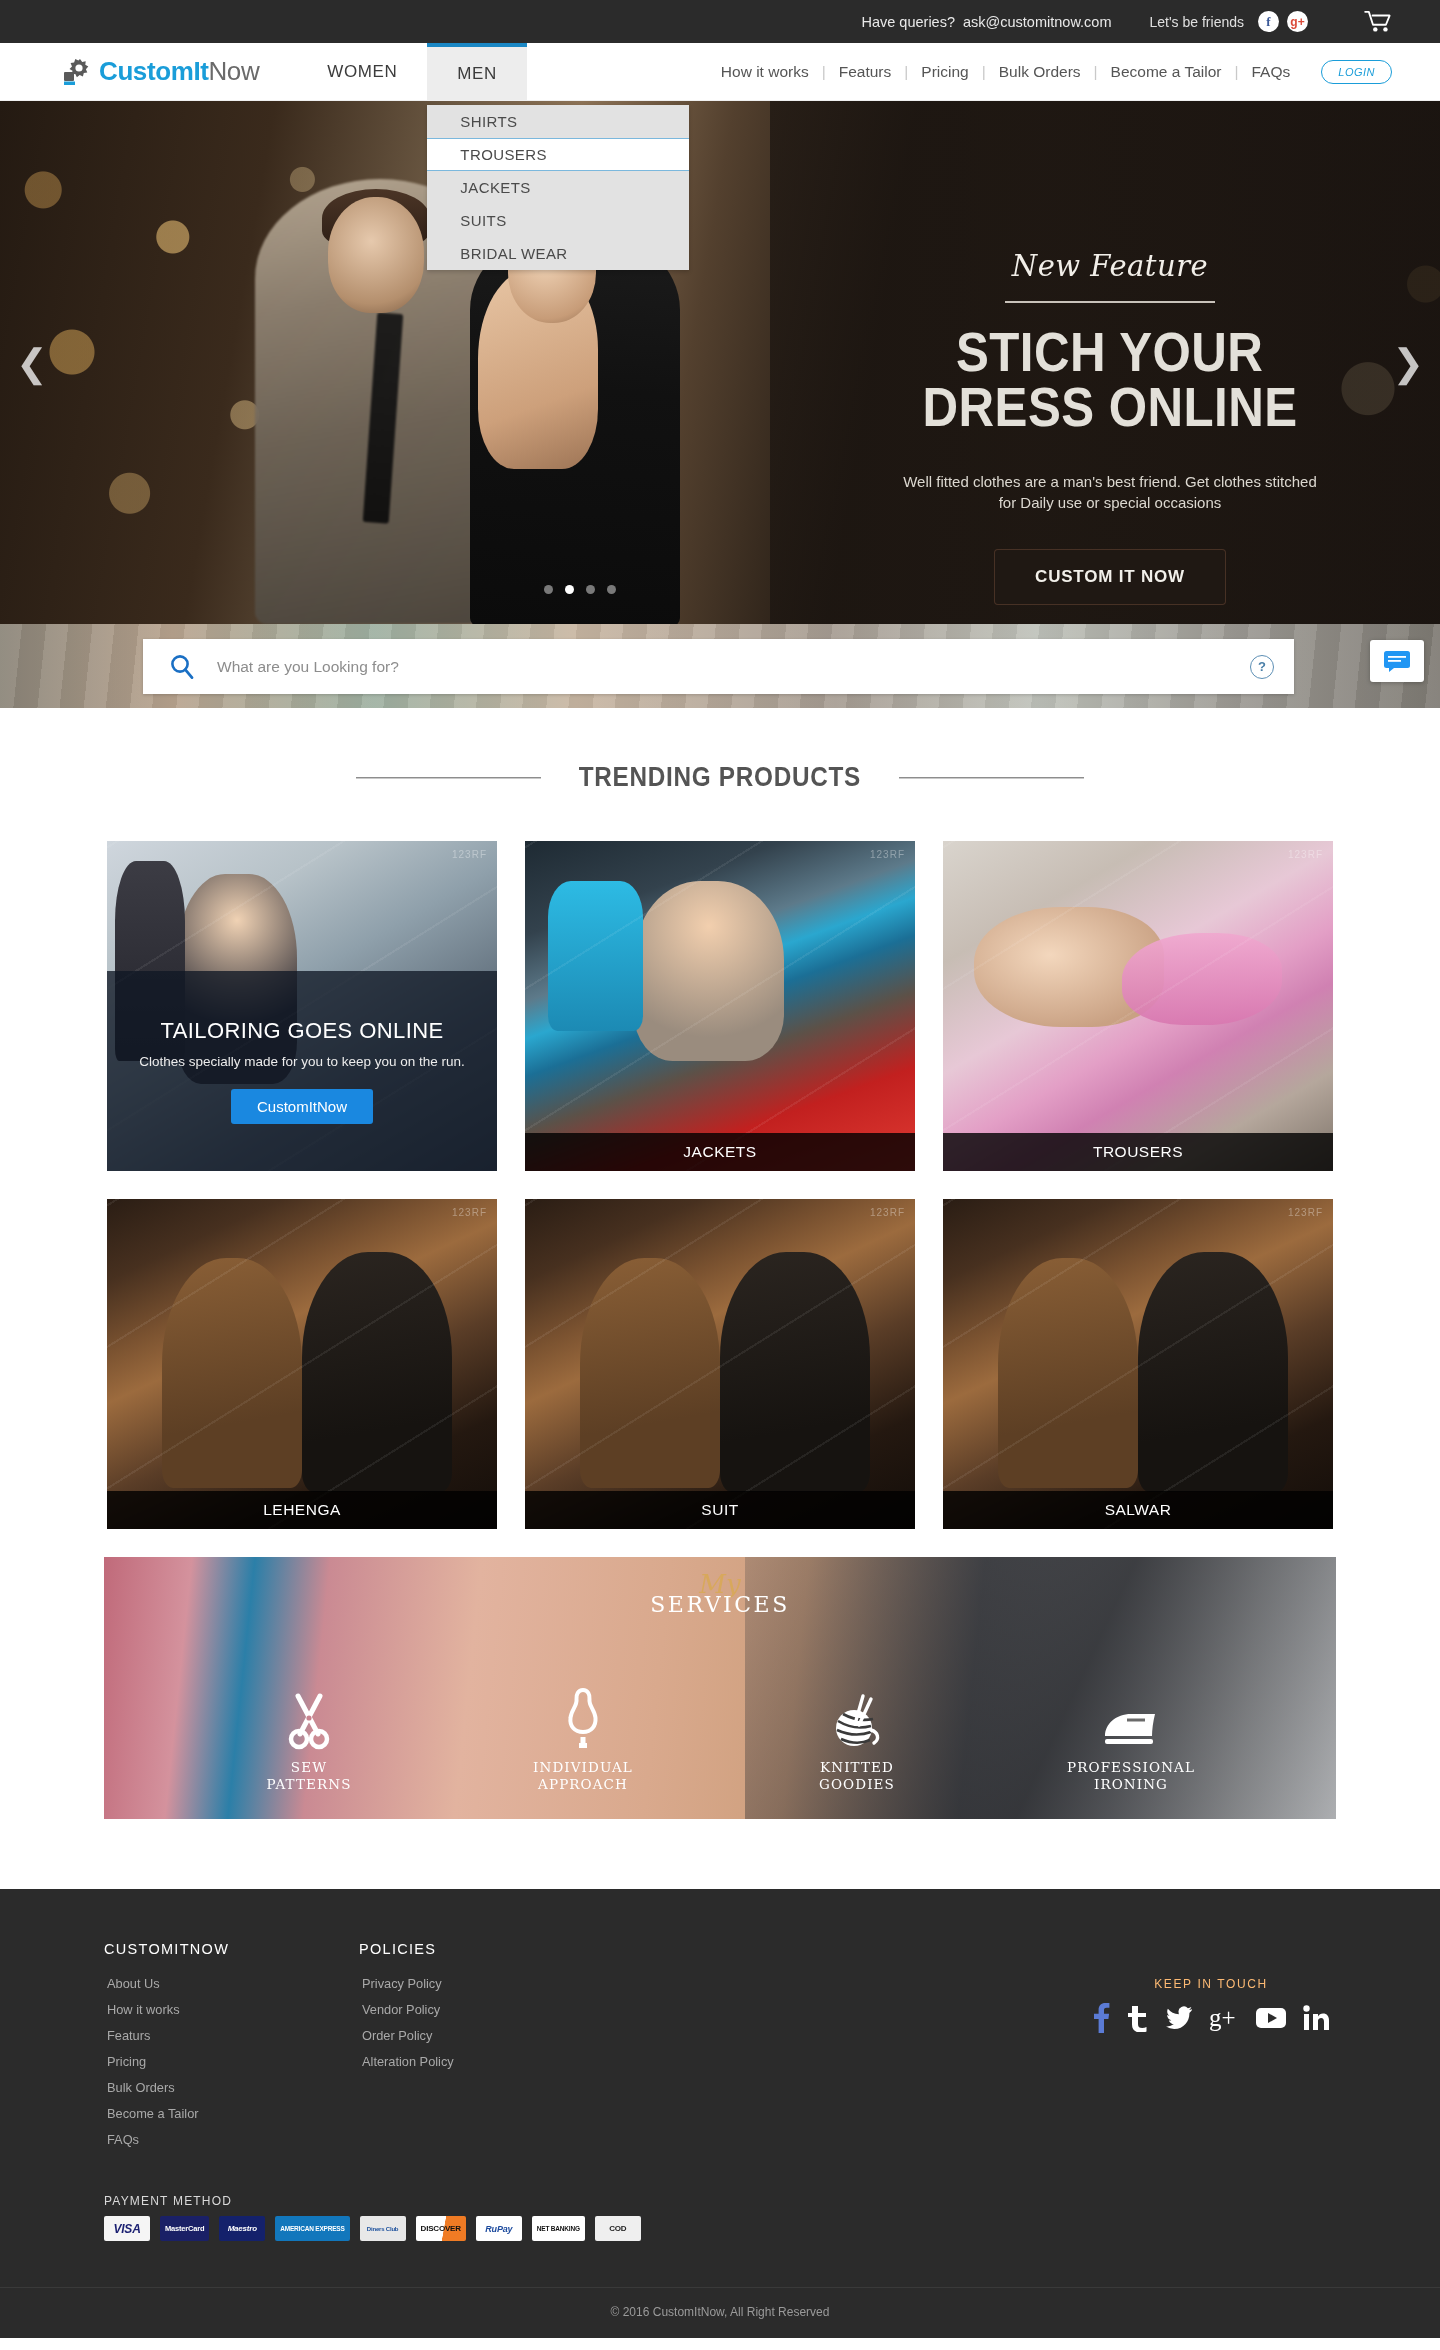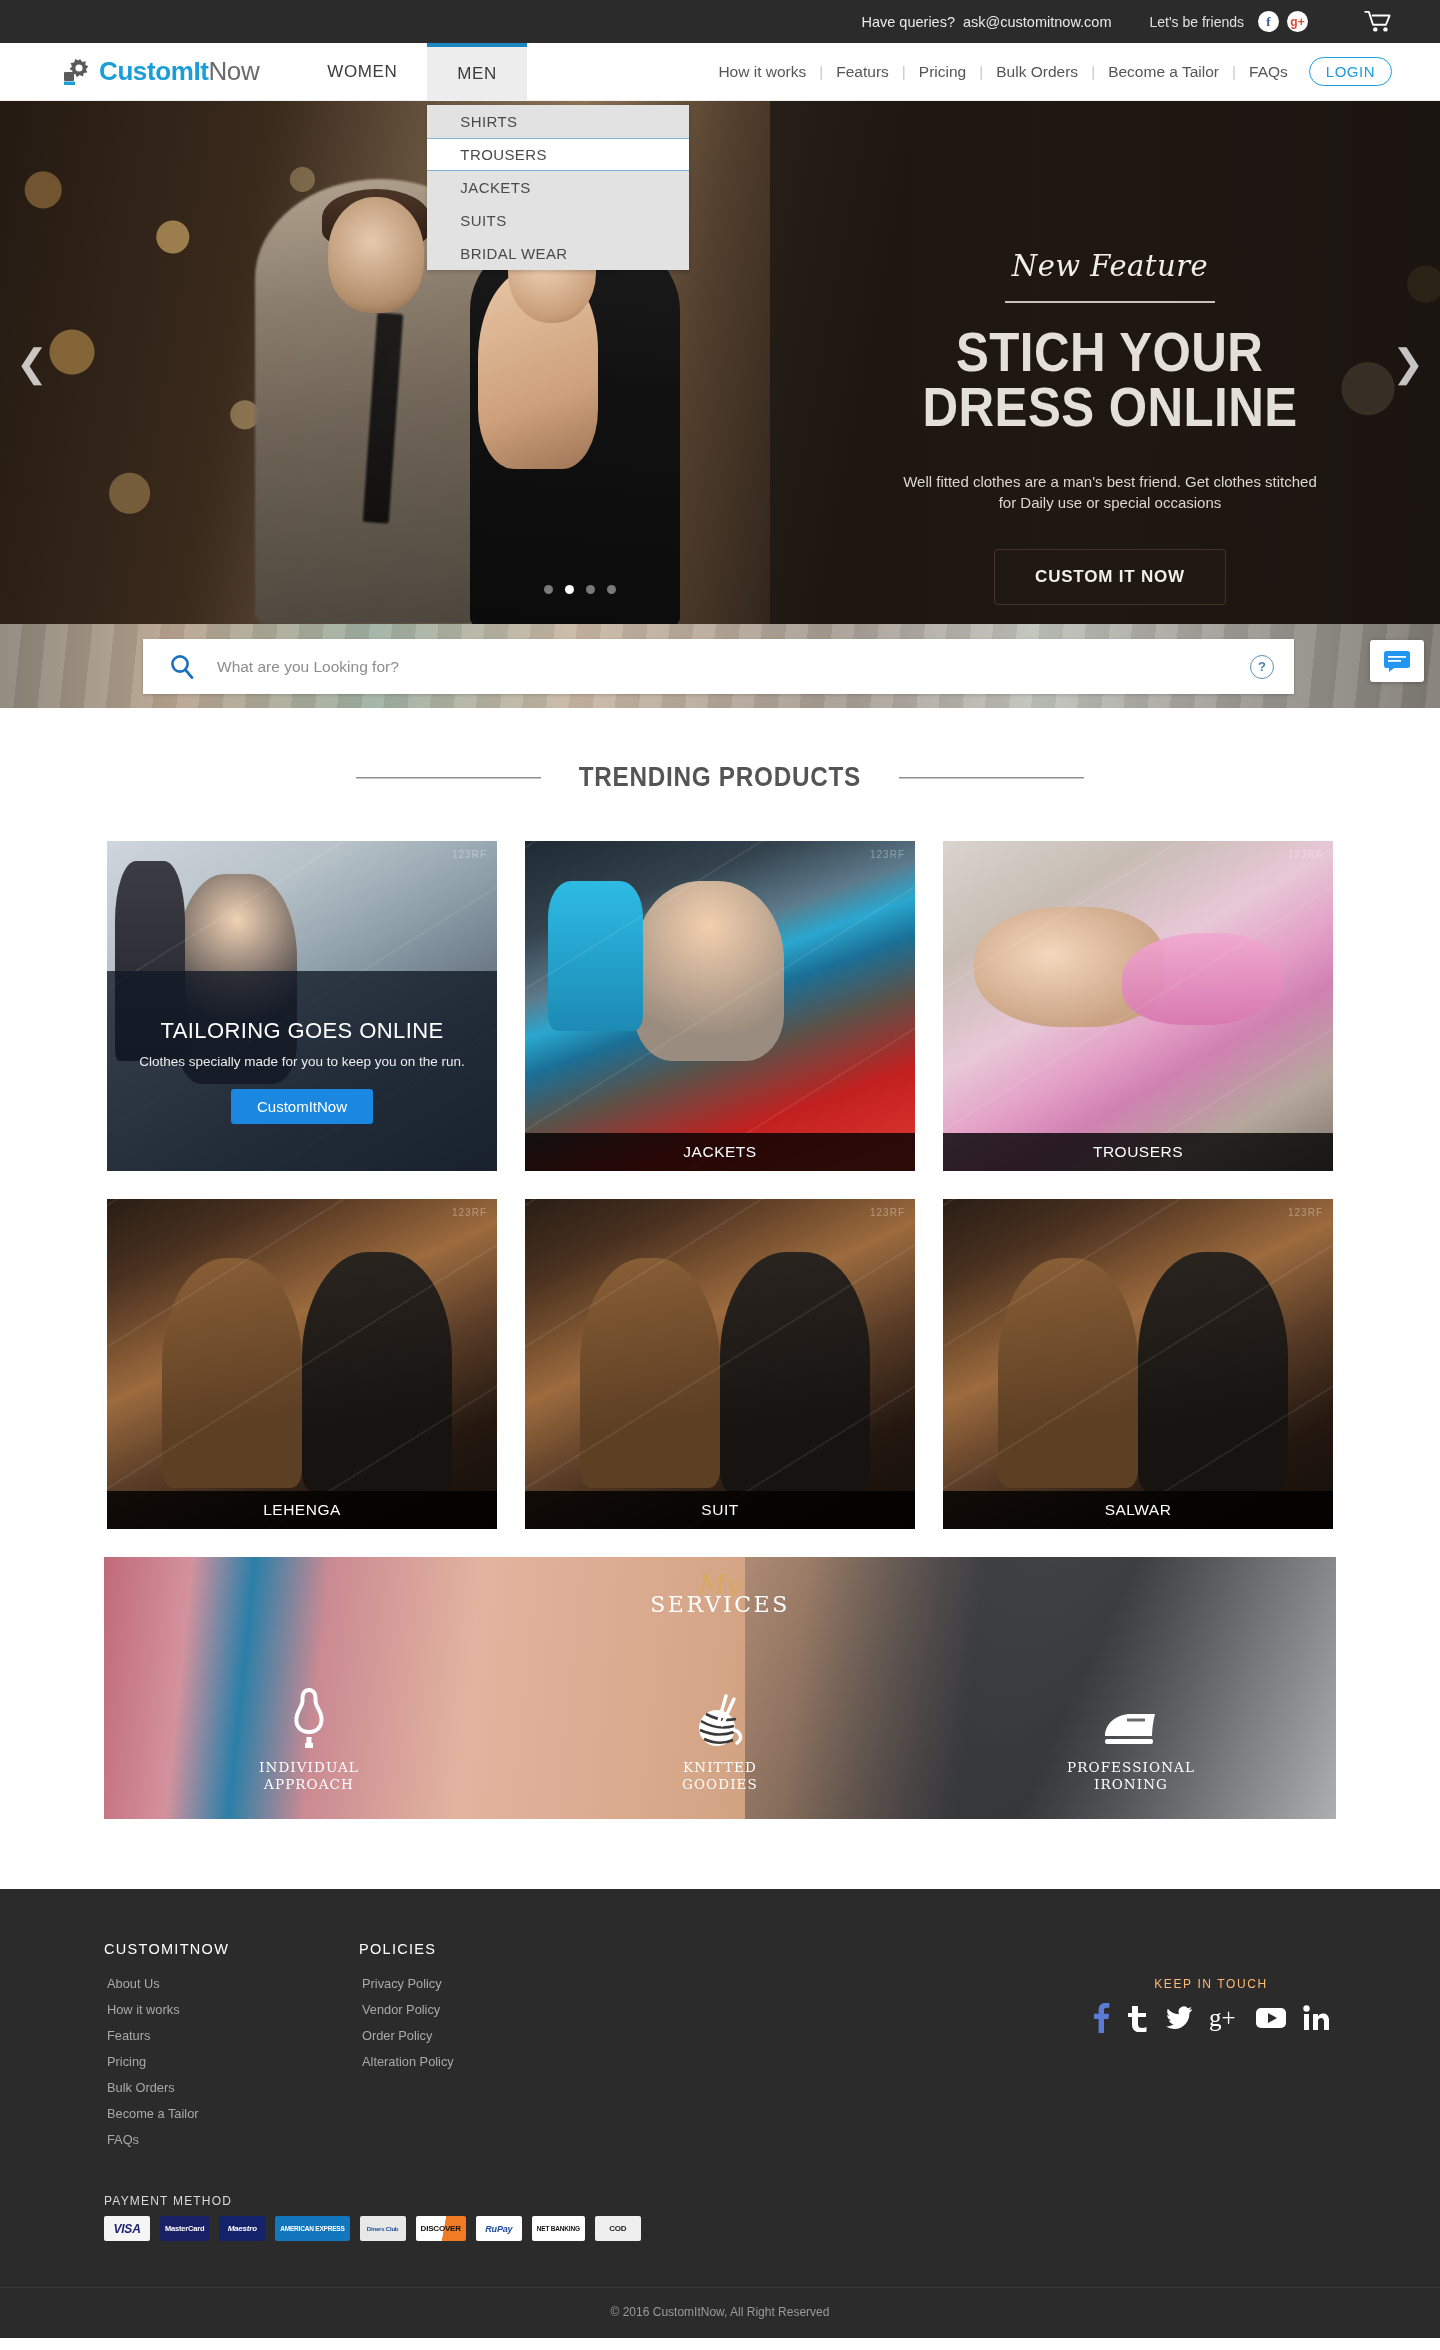--- a/index.html
+++ b/index.html
@@ -52,23 +52,24 @@
   .nav-main .nmi.active {
     background: #ededed; border-top: 4px solid #1a87c4;
   }
   .nav-right {
     margin-left: auto; display: flex; align-items: center;
     padding-right: 48px; font-size: 15.5px; color: #555;
   }
   .nav-right a { color: #555; text-decoration: none; padding: 0 13px; white-space: nowrap;}
   .nav-right .sep { color: #c9c9c9; }
   .login-btn {
-    margin-left: 8px; border: 1px solid #1a9dd9; color: #1a9dd9 !important;
-    border-radius: 16px; padding: 5px 16px !important; font-size: 15px;
+    margin-left: 18px; border: 1px solid #1a9dd9; color: #1a9dd9 !important;
+    border-radius: 16px; padding: 5px 16px !important; font-size: 11px;
     letter-spacing: .5px;
+    font-style: italic;
   }
 
   
   .dropdown {
     position: absolute; top: 58px; left: 0; width: 262px;
     background: #e2e2e2; z-index: 50;
     box-shadow: 0 2px 4px rgba(0,0,0,.18);
   }
   .dropdown .ddi {
     height: 33px; display: flex; align-items: center; padding-left: 33px;
@@ -500,20 +501,35 @@
     </div>
   </div>
 
   <div class="services">
     <div class="serv-title">
       <span class="serv-my">My</span>
       <span class="serv-services">SERVICES</span>
     </div>
     <div class="serv-items">
 
+      <div class="serv-item">
+        <div class="serv-ico">
+          <svg width="46" height="58" viewBox="0 0 46 58">
+            <circle cx="13" cy="47" r="8" fill="none" stroke="#fff" stroke-width="4.5"></circle>
+            <circle cx="33" cy="47" r="8" fill="none" stroke="#fff" stroke-width="4.5"></circle>
+            <line x1="34" y1="4" x2="14" y2="42" stroke="#fff" stroke-width="5" stroke-linecap="round"></line>
+            <line x1="12" y1="4" x2="32" y2="42" stroke="#fff" stroke-width="5" stroke-linecap="round"></line>
+            <circle cx="23" cy="26" r="2.6" fill="#c9838f"></circle>
+          </svg>
+        </div>
+        <div class="serv-lbl">
+          <div>SEW</div>
+          <div>PATTERNS</div>
+        </div>
+      </div>
 
       <div class="serv-item">
         <div class="serv-ico">
           <svg width="40" height="62" viewBox="0 0 40 62">
             <path d="M20 2c5 0 7 5 6.5 9-1 7 5.5 11 6 19 .5 8-4 14-12.5 14S6.5 38 7.5 30c.5-8 7-12 6-19C13 7 15 2 20 2z" fill="none" stroke="#fff" stroke-width="4"></path>
             <rect x="17.5" y="49" width="5" height="6" fill="#fff"></rect>
             <rect x="16" y="55" width="8" height="5" fill="#fff"></rect>
           </svg>
         </div>
         <div class="serv-lbl">

